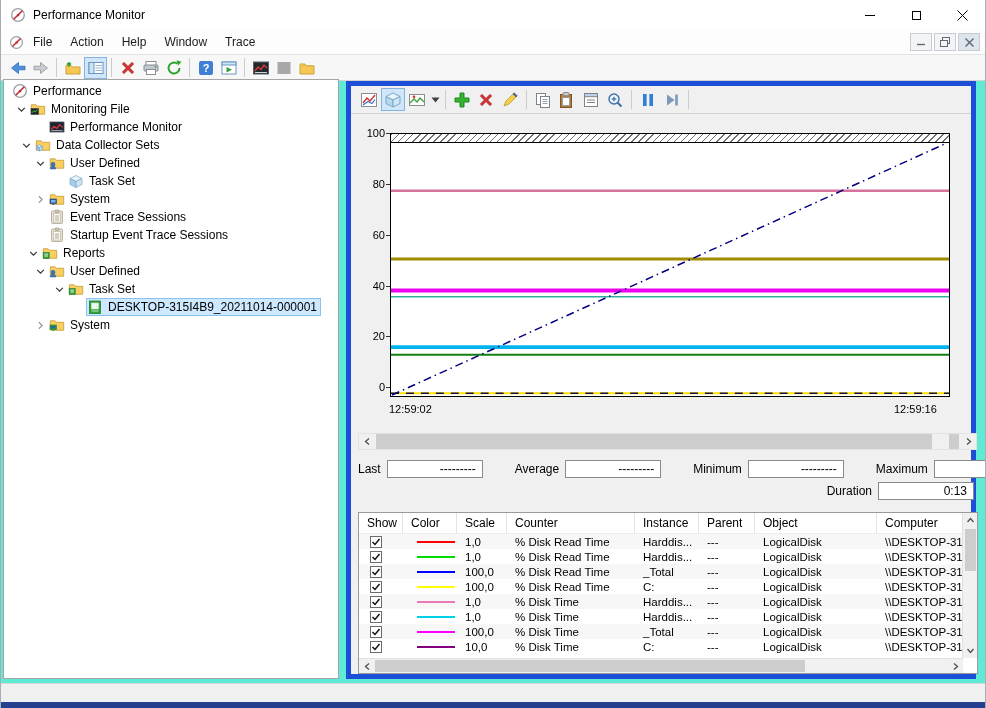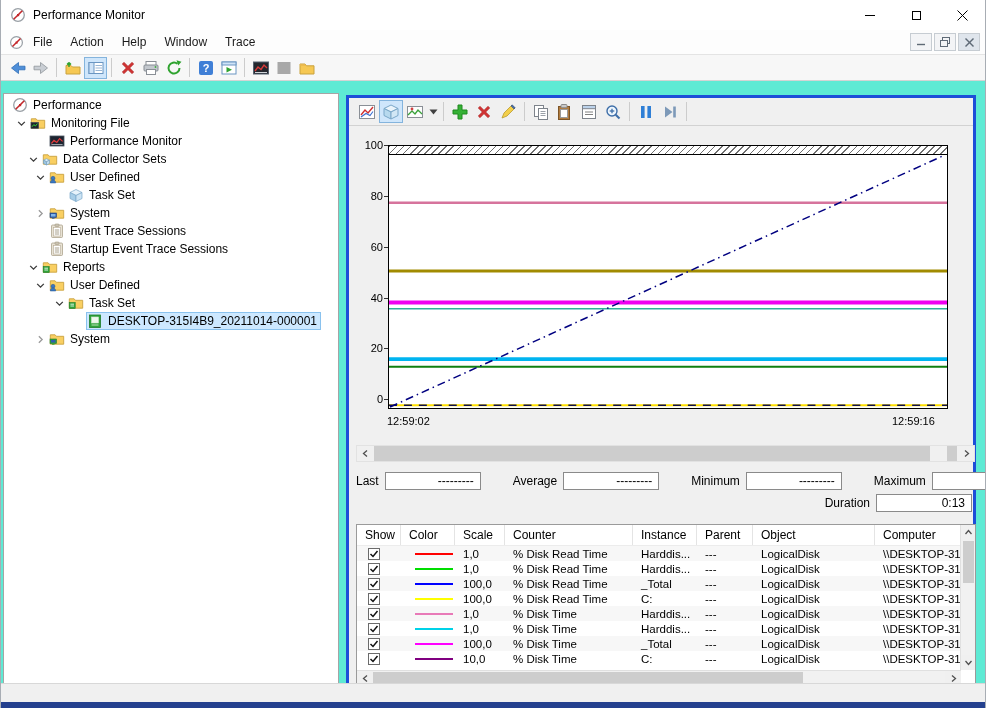--- a/index.html
+++ b/index.html
@@ -29,34 +29,34 @@
   
   .toolbar { height:26px; background:#f7f7f7; border-bottom:1px solid #d4d4d4;
              display:flex; align-items:center; padding-left:5px; }
   .tb { width:23px; height:22px; display:flex; align-items:center; justify-content:center;
         border:1px solid transparent; }
   .tb svg { width:18px; height:18px; }
   .tb.active { background:#cfe6fb; border:1px solid #84b4dd; }
   .tsep { width:1px; height:19px; background:#cccccc; margin:0 4px; }
 
   
-  .content { position:absolute; top:92px; left:0; right:0; height:601px; }
+  .content { position:absolute; top:78px; left:0; right:0; height:601px; }
   .treepanel { position:absolute; left:2px; top:1px; width:336px; height:600px;
                background:#fff; border:1px solid #a5a5a5; padding-top:2px; overflow:hidden; }
   .trow { height:18px; display:flex; align-items:center; font-size:12px; color:#000; white-space:nowrap; }
   .exp { width:18px; height:12px; display:inline-flex; align-items:center; justify-content:center; flex:none; }
   .exp svg { width:11px; height:11px; }
   .ticon { width:18px; height:16px; flex:none; display:inline-flex; align-items:center; }
   .ticon svg { width:16px; height:16px; }
   .tlabel { padding:1px 3px; }
   .selbox { display:flex; align-items:center; background:#cde8ff; outline:1px solid #8ac2ee; }
 
   
   .rightpanel { position:absolute; left:345px; top:3px; width:630px; height:598px;
-                border:3px solid #1d4ed8; background:#f0f0f0; }
+                border:5px solid #1d4ed8; background:#f0f0f0; }
   .gtoolbar { position:absolute; top:0; left:0; right:0; height:28px; border-bottom:1px solid #d2d2d2;
               display:flex; align-items:center; padding-left:6px; }
   .gtb { width:24px; height:23px; display:flex; align-items:center; justify-content:center; border:1px solid transparent; }
   .gtb svg { width:18px; height:18px; }
   .gtb.active { background:#cfe6fb; border:1px solid #84b4dd; }
   .drop { width:12px; height:23px; display:flex; align-items:center; justify-content:center; }
 
   .chartregion { position:absolute; top:29px; left:0; right:0; height:312px; }
   .ylab { position:absolute; width:34px; text-align:right; font-size:11px; color:#000; height:14px; line-height:14px; }
   .ylab:nth-of-type(1){top:11px;} .ylab:nth-of-type(2){top:62px;} .ylab:nth-of-type(3){top:113px;}
@@ -297,21 +297,21 @@
         <span class="ticon">
             <svg viewBox="0 0 16 16">
               <rect x="1" y="3" width="14" height="10" fill="#1d2430" stroke="#49535f" stroke-width="0.8"></rect>
               <polyline points="2.4,10.5 5,7.4 7.8,9.4 10.6,5.6 13.6,8.4" fill="none" stroke="#e03a3a" stroke-width="1.2"></polyline>
               <line x1="2.4" y1="11.6" x2="13.6" y2="11.6" stroke="#cfd3d8" stroke-width="0.8"></line>
             </svg>
           </span>
         <span class="tlabel">Performance Monitor</span>
       </div>
 
-      <div class="trow" style="padding-left:20px">
+      <div class="trow" style="padding-left:13px">
         <span class="exp">
             <svg viewBox="0 0 10 10">
               <polyline points="2,3.5 5,6.5 8,3.5" fill="none" stroke="#3c3c3c" stroke-width="1.2"></polyline>
             </svg>
           </span>
         <span class="ticon">
             <svg viewBox="0 0 16 16">
               <path d="M1.3 3.8h4.8l1.3 1.5h7.3v7.9H1.3z" fill="#f9cf62" stroke="#c9a23f" stroke-width="0.9"></path>
               <polygon points="1.5,9.2 4.5,7.7 7.5,9.2 4.5,10.7" fill="#ddeefa" stroke="#6b9cc2" stroke-width="0.6"></polygon>
               <polygon points="1.5,9.2 4.5,10.7 4.5,14 1.5,12.5" fill="#9cc6e4" stroke="#6b9cc2" stroke-width="0.6"></polygon>

